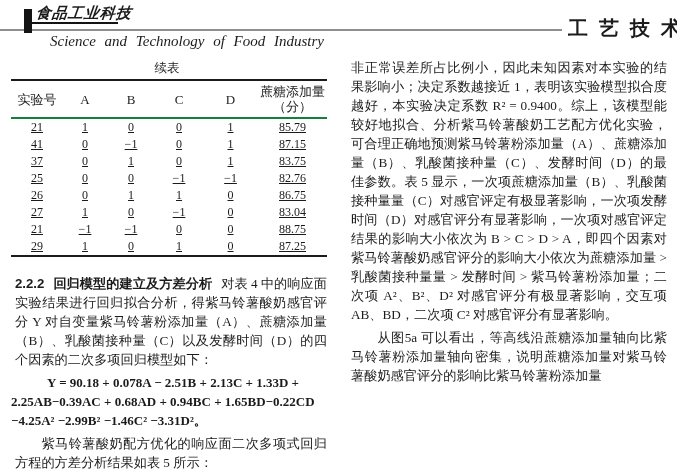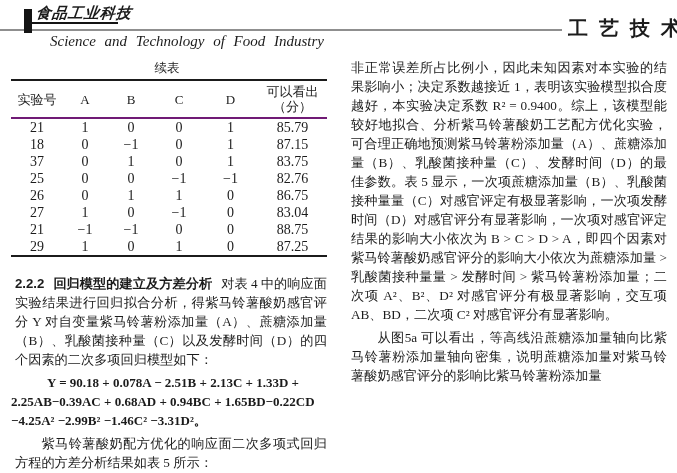--- a/index.html
+++ b/index.html
@@ -40,27 +40,27 @@
   .sec-num   { font-family:"Liberation Sans", sans-serif; font-weight:bold; margin-right:9px; }
   .sec-title { font-family:"Liberation Sans", sans-serif; font-weight:bold; margin-right:9px; }
 
   
   .cont-label { font-size:12.5px; text-align:center; padding-right:8px; height:17px; line-height:17px; }
   table.results-table {
     width:316px; border-collapse:collapse; table-layout:fixed;
     border-top:2px solid #1b1b1b; border-bottom:2px solid #1b1b1b;
     margin-top:2px;
   }
-  .results-table thead tr { border-bottom:2px solid #701a75; }
+  .results-table thead tr { border-bottom:2px solid #15803d; }
   .results-table th {
     font-weight:normal; font-size:13px; text-align:center;
     padding:3px 0; line-height:15px; vertical-align:middle;
   }
   .results-table td {
-    font-size:14px; text-align:center; height:17px; line-height:17px; padding:0;
+    font-size:12px; text-align:center; height:17px; line-height:17px; padding:0;text-decoration:underline;
   }
   .cw0{width:52px}.cw1{width:44px}.cw2{width:48px}.cw3{width:48px}.cw4{width:55px}.cw5{width:69px}
 
   
   .equation { font-size:13px; font-weight:bold; line-height:19px; white-space:nowrap; }
   .equation .eq-l1 { padding-left:36px; }
 
   .sec-para { margin-top:17px; }
 </style>
 </head>
@@ -82,36 +82,36 @@
 
     <table class="results-table">
       <thead>
         <tr>
           <th class="cw0">实验号</th>
           <th class="cw1">A</th>
           <th class="cw2">B</th>
           <th class="cw3">C</th>
           <th class="cw4">D</th>
           <th class="cw5">
-            <div>可以看出</div>
+            <div>蔗糖添加量</div>
             <div>（分）</div>
           </th>
         </tr>
       </thead>
       <tbody>
           <tr>
             <td>21</td>
             <td>1</td>
             <td>0</td>
             <td>0</td>
             <td>1</td>
             <td>85.79</td>
           </tr>
           <tr>
-            <td>18</td>
+            <td>41</td>
             <td>0</td>
             <td>−1</td>
             <td>0</td>
             <td>1</td>
             <td>87.15</td>
           </tr>
           <tr>
             <td>37</td>
             <td>0</td>
             <td>1</td>

